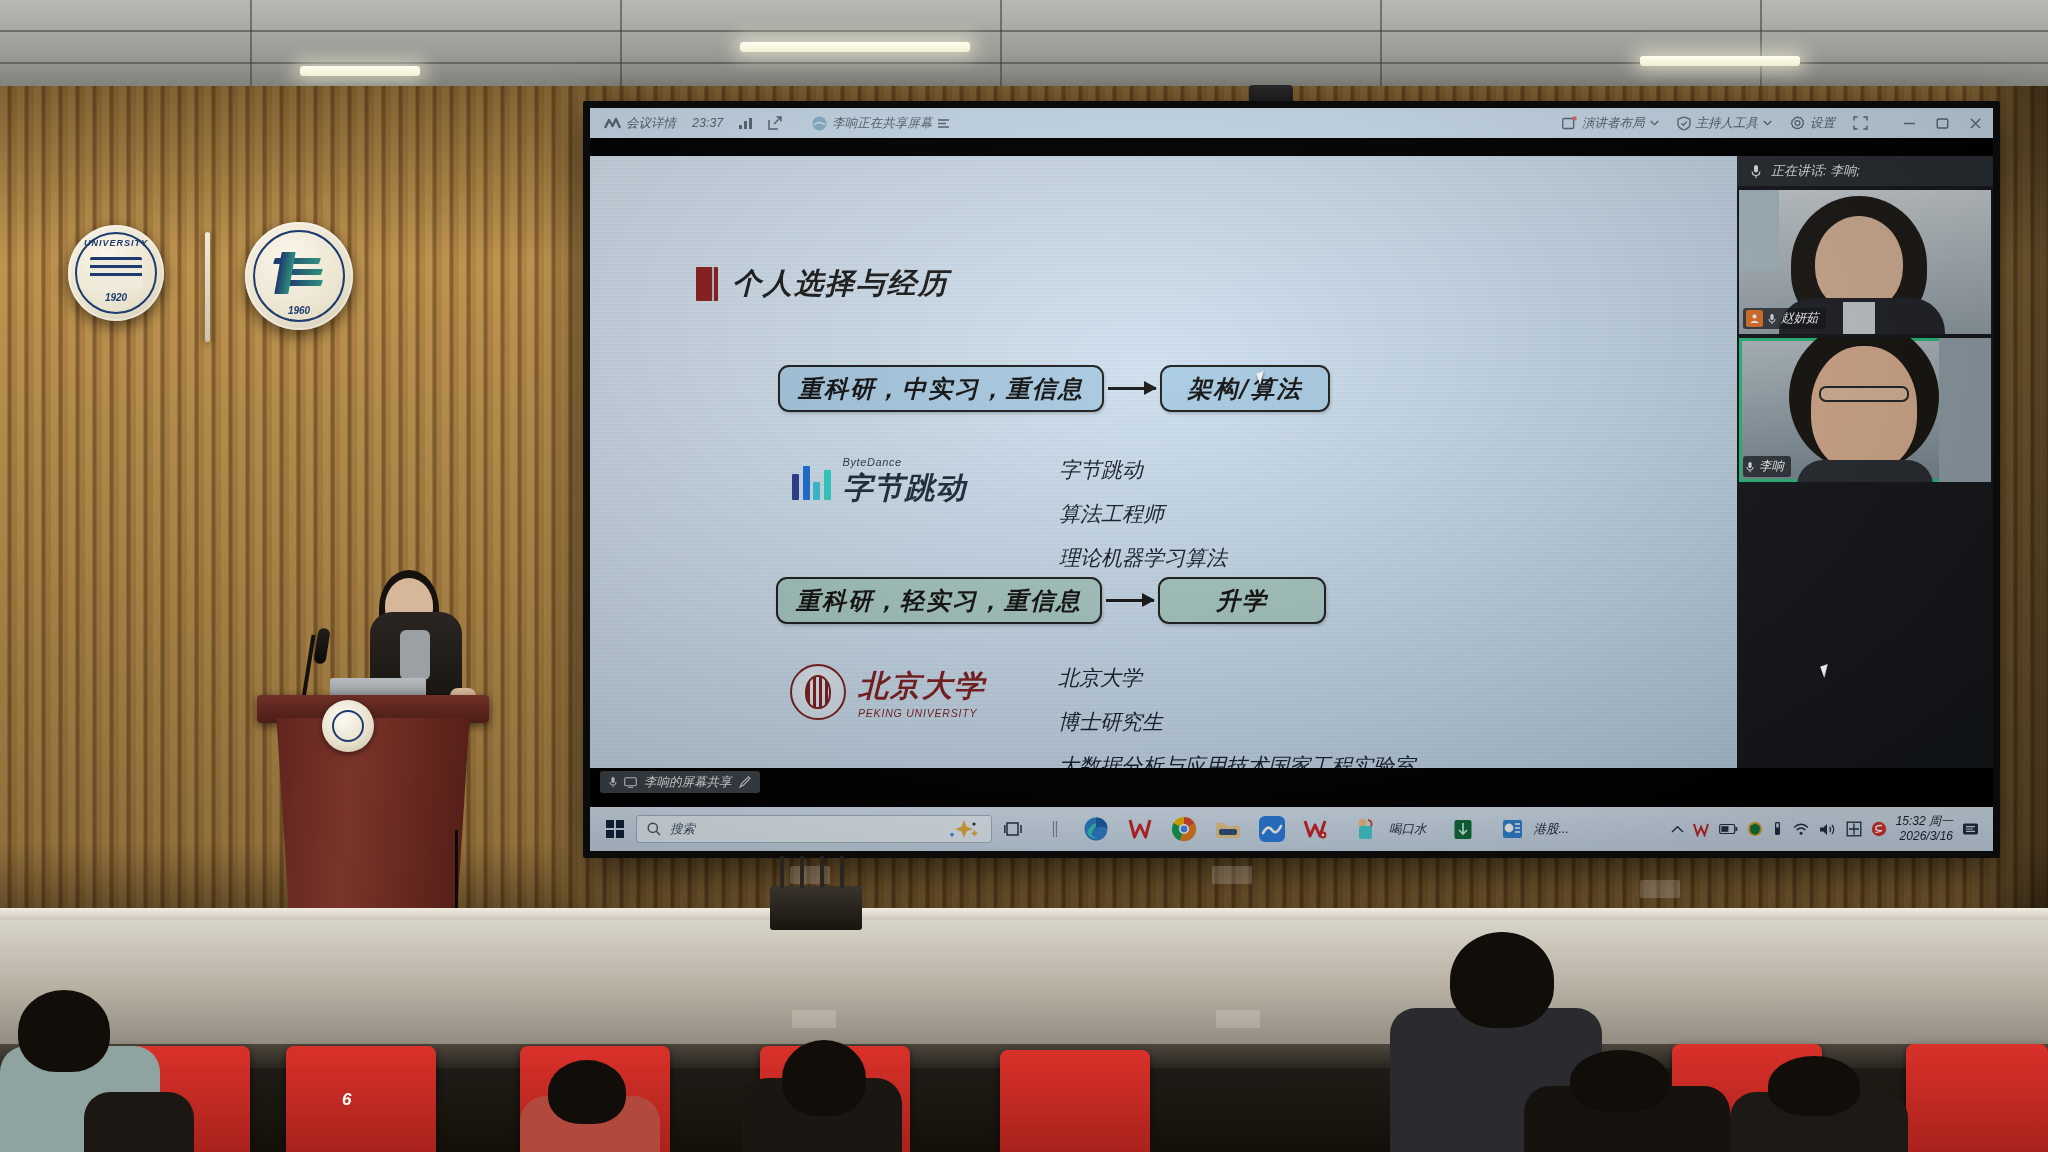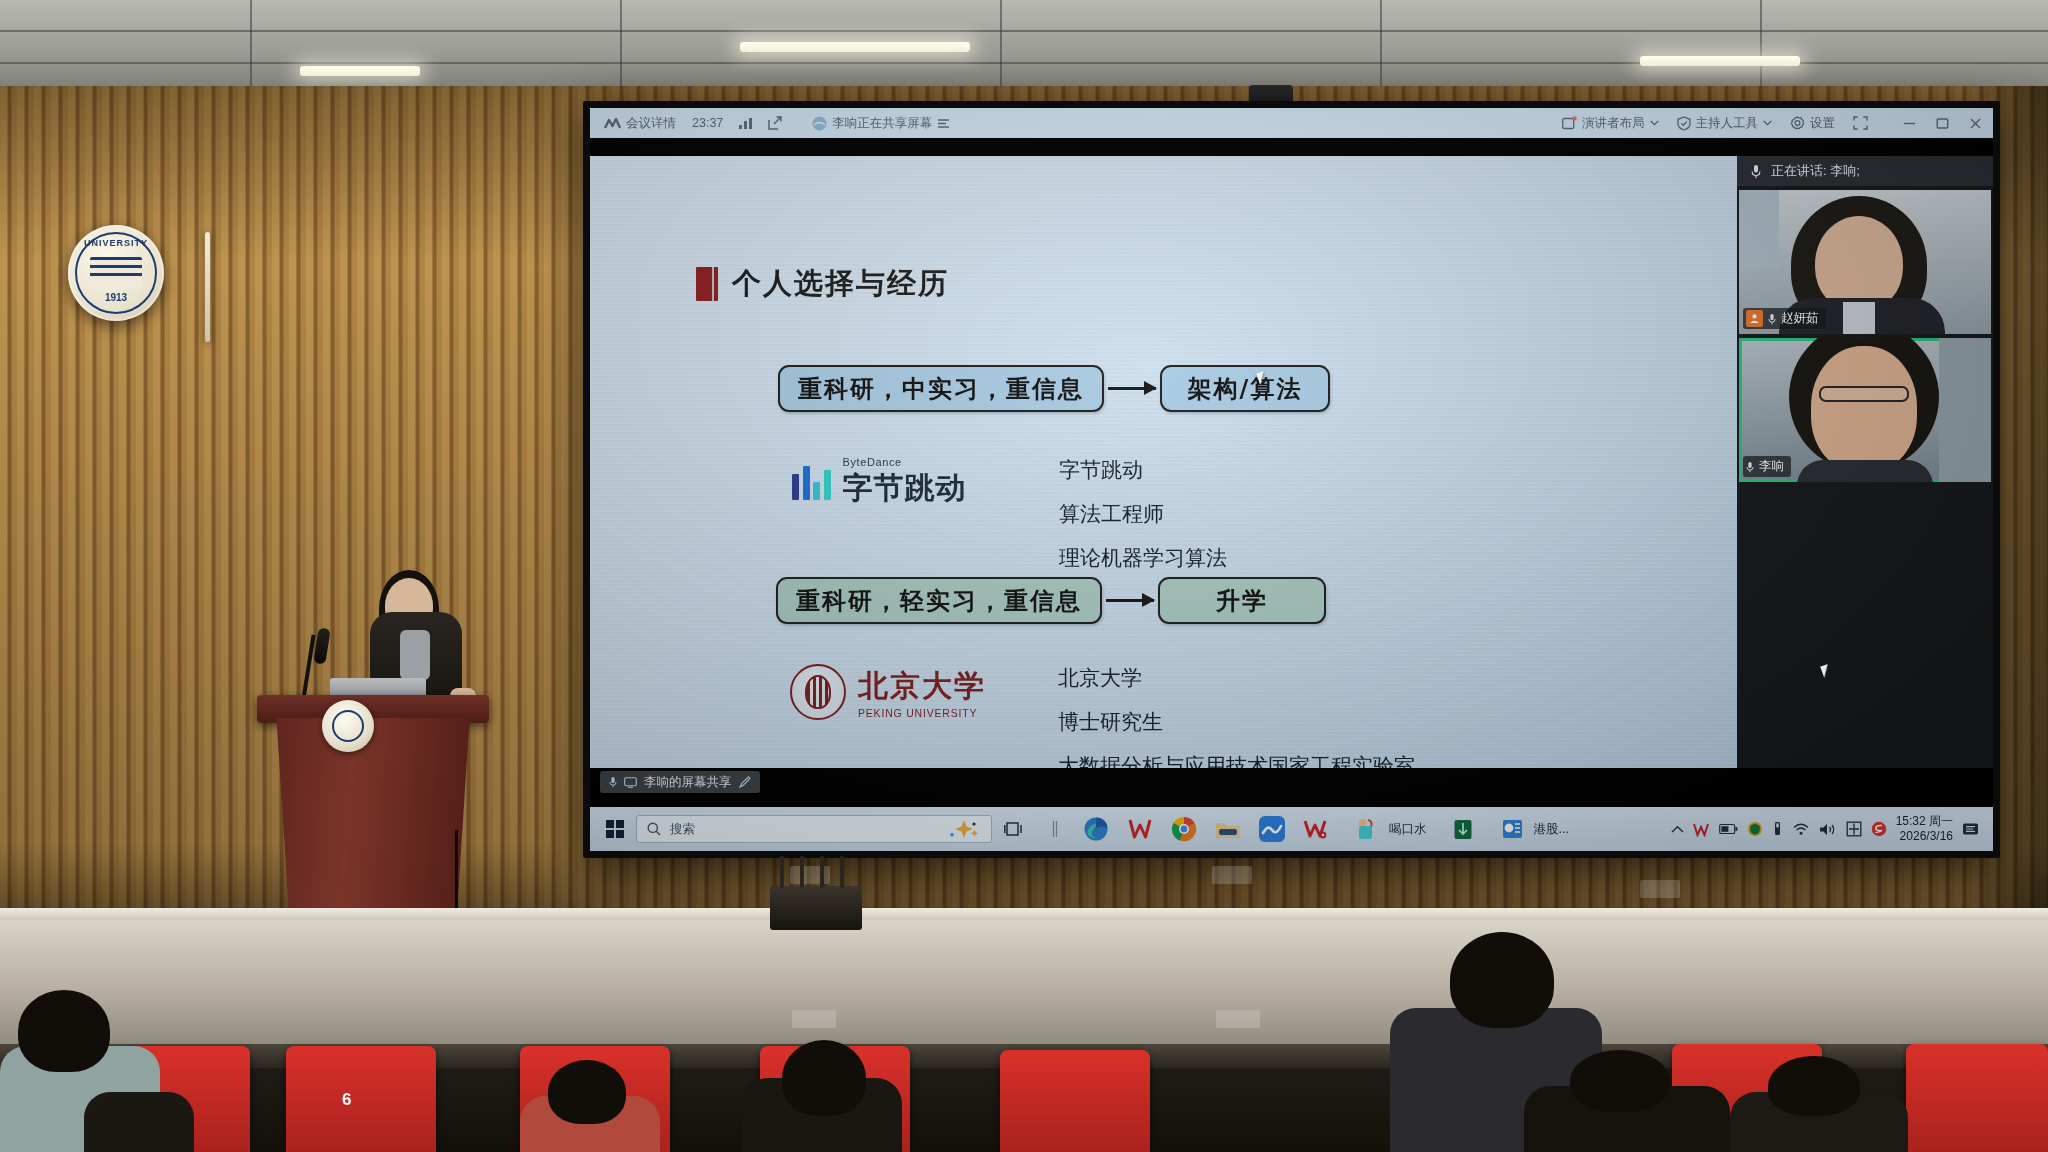--- a/index.html
+++ b/index.html
@@ -1,20 +1,20 @@
 <!DOCTYPE html>
 <html><head>
 <meta charset="utf-8">
 <style>
   * { box-sizing: border-box; margin: 0; padding: 0; }
   html, body { width: 2048px; height: 1152px; overflow: hidden; background: #0d0b08; }
   body { font-family: "Liberation Sans", "DejaVu Sans", sans-serif; }
 
   
-  #room { position: absolute; inset: 0; background: #17120c; }
+  #room { position: absolute; inset: 0; background: #17120c; font-style: italic; }
 
   .ceiling {
     position: absolute; left: 0; top: 0; width: 2048px; height: 92px;
     background: linear-gradient(#b9b9b4, #9a9a95 60%, #7d7d78);
   }
   .ceiling .tile-line { position: absolute; background: rgba(60,60,58,.55); }
   .ceiling .light {
     position: absolute; height: 10px; border-radius: 3px;
     background: linear-gradient(#fffef0,#f3efd5);
     box-shadow: 0 0 18px 6px rgba(255,253,225,.55);
@@ -375,23 +375,33 @@
 
   <div class="wall">
     <div class="wall-shade"></div>
   </div>
   <div class="wall-right-dark"></div>
 
   <div class="emblem" style="left:68px; top:225px; width:96px; height:96px;">
     <div class="ring" style="inset:7px;"></div>
     <div class="emblem-text" style="top:13px;">UNIVERSITY</div>
     <div class="emb-book"></div>
-    <div class="emb-year">1913</div>
+    <div class="emb-year">1920</div>
   </div>
   <div class="wall-divider" style="left:205px; top:232px; height:110px;"></div>
+  <div class="emblem" style="left:245px; top:222px; width:108px; height:108px;">
+    <div class="ring" style="inset:8px;"></div>
+    <div class="emb2-glyph">
+      <span class="b" style="left:6px;top:6px;width:46px;"></span>
+      <span class="b" style="left:14px;top:17px;width:40px;"></span>
+      <span class="b" style="left:20px;top:28px;width:34px;"></span>
+      <span class="b" style="left:10px;top:0px;width:14px;height:42px;transform:skewX(-10deg);"></span>
+    </div>
+    <div class="emb-year" style="bottom:14px;">1960</div>
+  </div>
 
   <div class="camera">
       <div class="lens"></div>
     </div>
 
   <div id="screen">
 
     <div class="meet-topbar">
       <div class="tb-left">
         <div class="tb-item">

